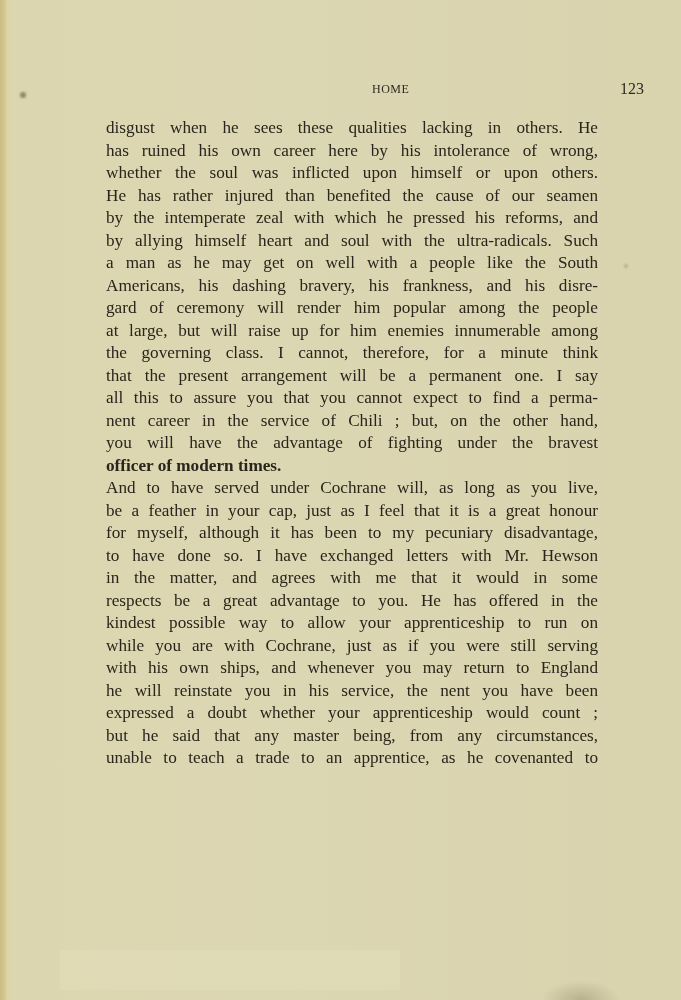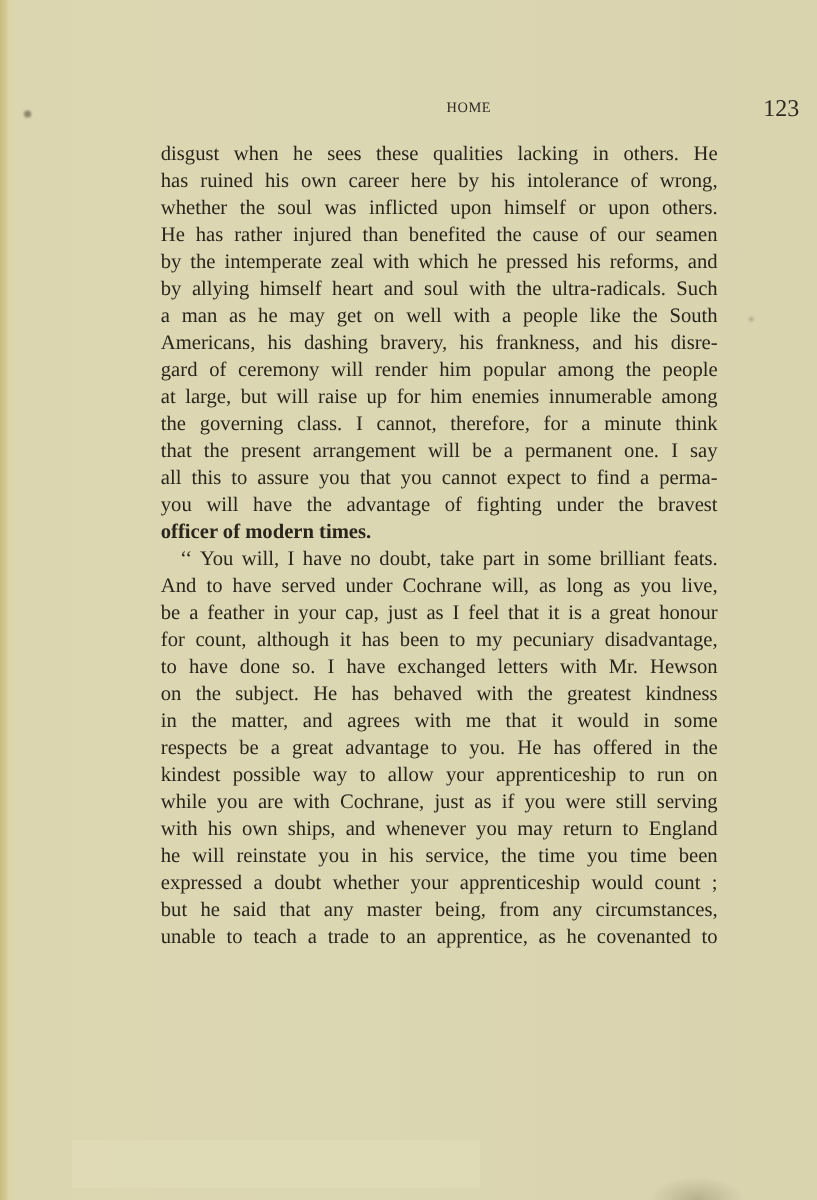--- a/index.html
+++ b/index.html
@@ -46,40 +46,39 @@
     .running-head {
       position: absolute;
       left: 328px;
       top: 2px;
       font-size: 12px;
       letter-spacing: 0.5px;
       color: #2e2a22;
     }
     .page-number {
       position: absolute;
-      left: 592px;
+      left: 576px;
       top: 0px;
-      font-size: 20px;
+      font-size: 16px;
       color: #2e2a22;
     }
     .body-text {
       position: absolute;
       left: 106px;
       top: 117px;
       width: 492px;
     }
     .line {
       display: block;
       height: 22.5px;
       line-height: 22.5px;
       font-size: 17.2px;
       white-space: nowrap;
       text-align: justify;
       text-align-last: justify;
-      margin-left: 28px;
     }
     .line.last {
       text-align-last: left;
       font-weight: bold;
     }
     .line.indent {
       padding-left: 16px;
     }
     .stain {
       position: absolute;
@@ -121,34 +120,33 @@
         <span class="line">He has rather injured than benefited the cause of our seamen</span>
         <span class="line">by the intemperate zeal with which he pressed his reforms, and</span>
         <span class="line">by allying himself heart and soul with the ultra-radicals.  Such</span>
         <span class="line">a man as he may get on well with a people like the South</span>
         <span class="line">Americans, his dashing bravery, his frankness, and his disre-</span>
         <span class="line">gard of ceremony will render him popular among the people</span>
         <span class="line">at large, but will raise up for him enemies innumerable among</span>
         <span class="line">the governing class.  I cannot, therefore, for a minute think</span>
         <span class="line">that the present arrangement will be a permanent one.  I say</span>
         <span class="line">all this to assure you that you cannot expect to find a perma-</span>
+        <span class="line">nent career in the service of Chili ; but, on the other hand,</span>
         <span class="line">you will have the advantage of fighting under the bravest</span>
         <span class="line last">officer of modern times.</span>
       </div>
       <div>
-        <span class="line indent">‘‘ You will, I have no doubt, take part in some brilliant feats.</span>
         <span class="line">And to have served under Cochrane will, as long as you live,</span>
         <span class="line">be a feather in your cap, just as I feel that it is a great honour</span>
-        <span class="line">for count, although it has been to my pecuniary disadvantage,</span>
+        <span class="line">for myself, although it has been to my pecuniary disadvantage,</span>
         <span class="line">to have done so.  I have exchanged letters with Mr. Hewson</span>
-        <span class="line">on the subject.  He has behaved with the greatest kindness</span>
         <span class="line">in the matter, and agrees with me that it would in some</span>
         <span class="line">respects be a great advantage to you.  He has offered in the</span>
         <span class="line">kindest possible way to allow your apprenticeship to run on</span>
         <span class="line">while you are with Cochrane, just as if you were still serving</span>
         <span class="line">with his own ships, and whenever you may return to England</span>
-        <span class="line">he will reinstate you in his service, the time you time been</span>
+        <span class="line">he will reinstate you in his service, the nent you have been</span>
         <span class="line">expressed a doubt whether your apprenticeship would count ;</span>
         <span class="line">but he said that any master being, from any circumstances,</span>
         <span class="line">unable to teach a trade to an apprentice, as he covenanted to</span>
       </div>
     </div>
 </div>
 
 </body></html>

